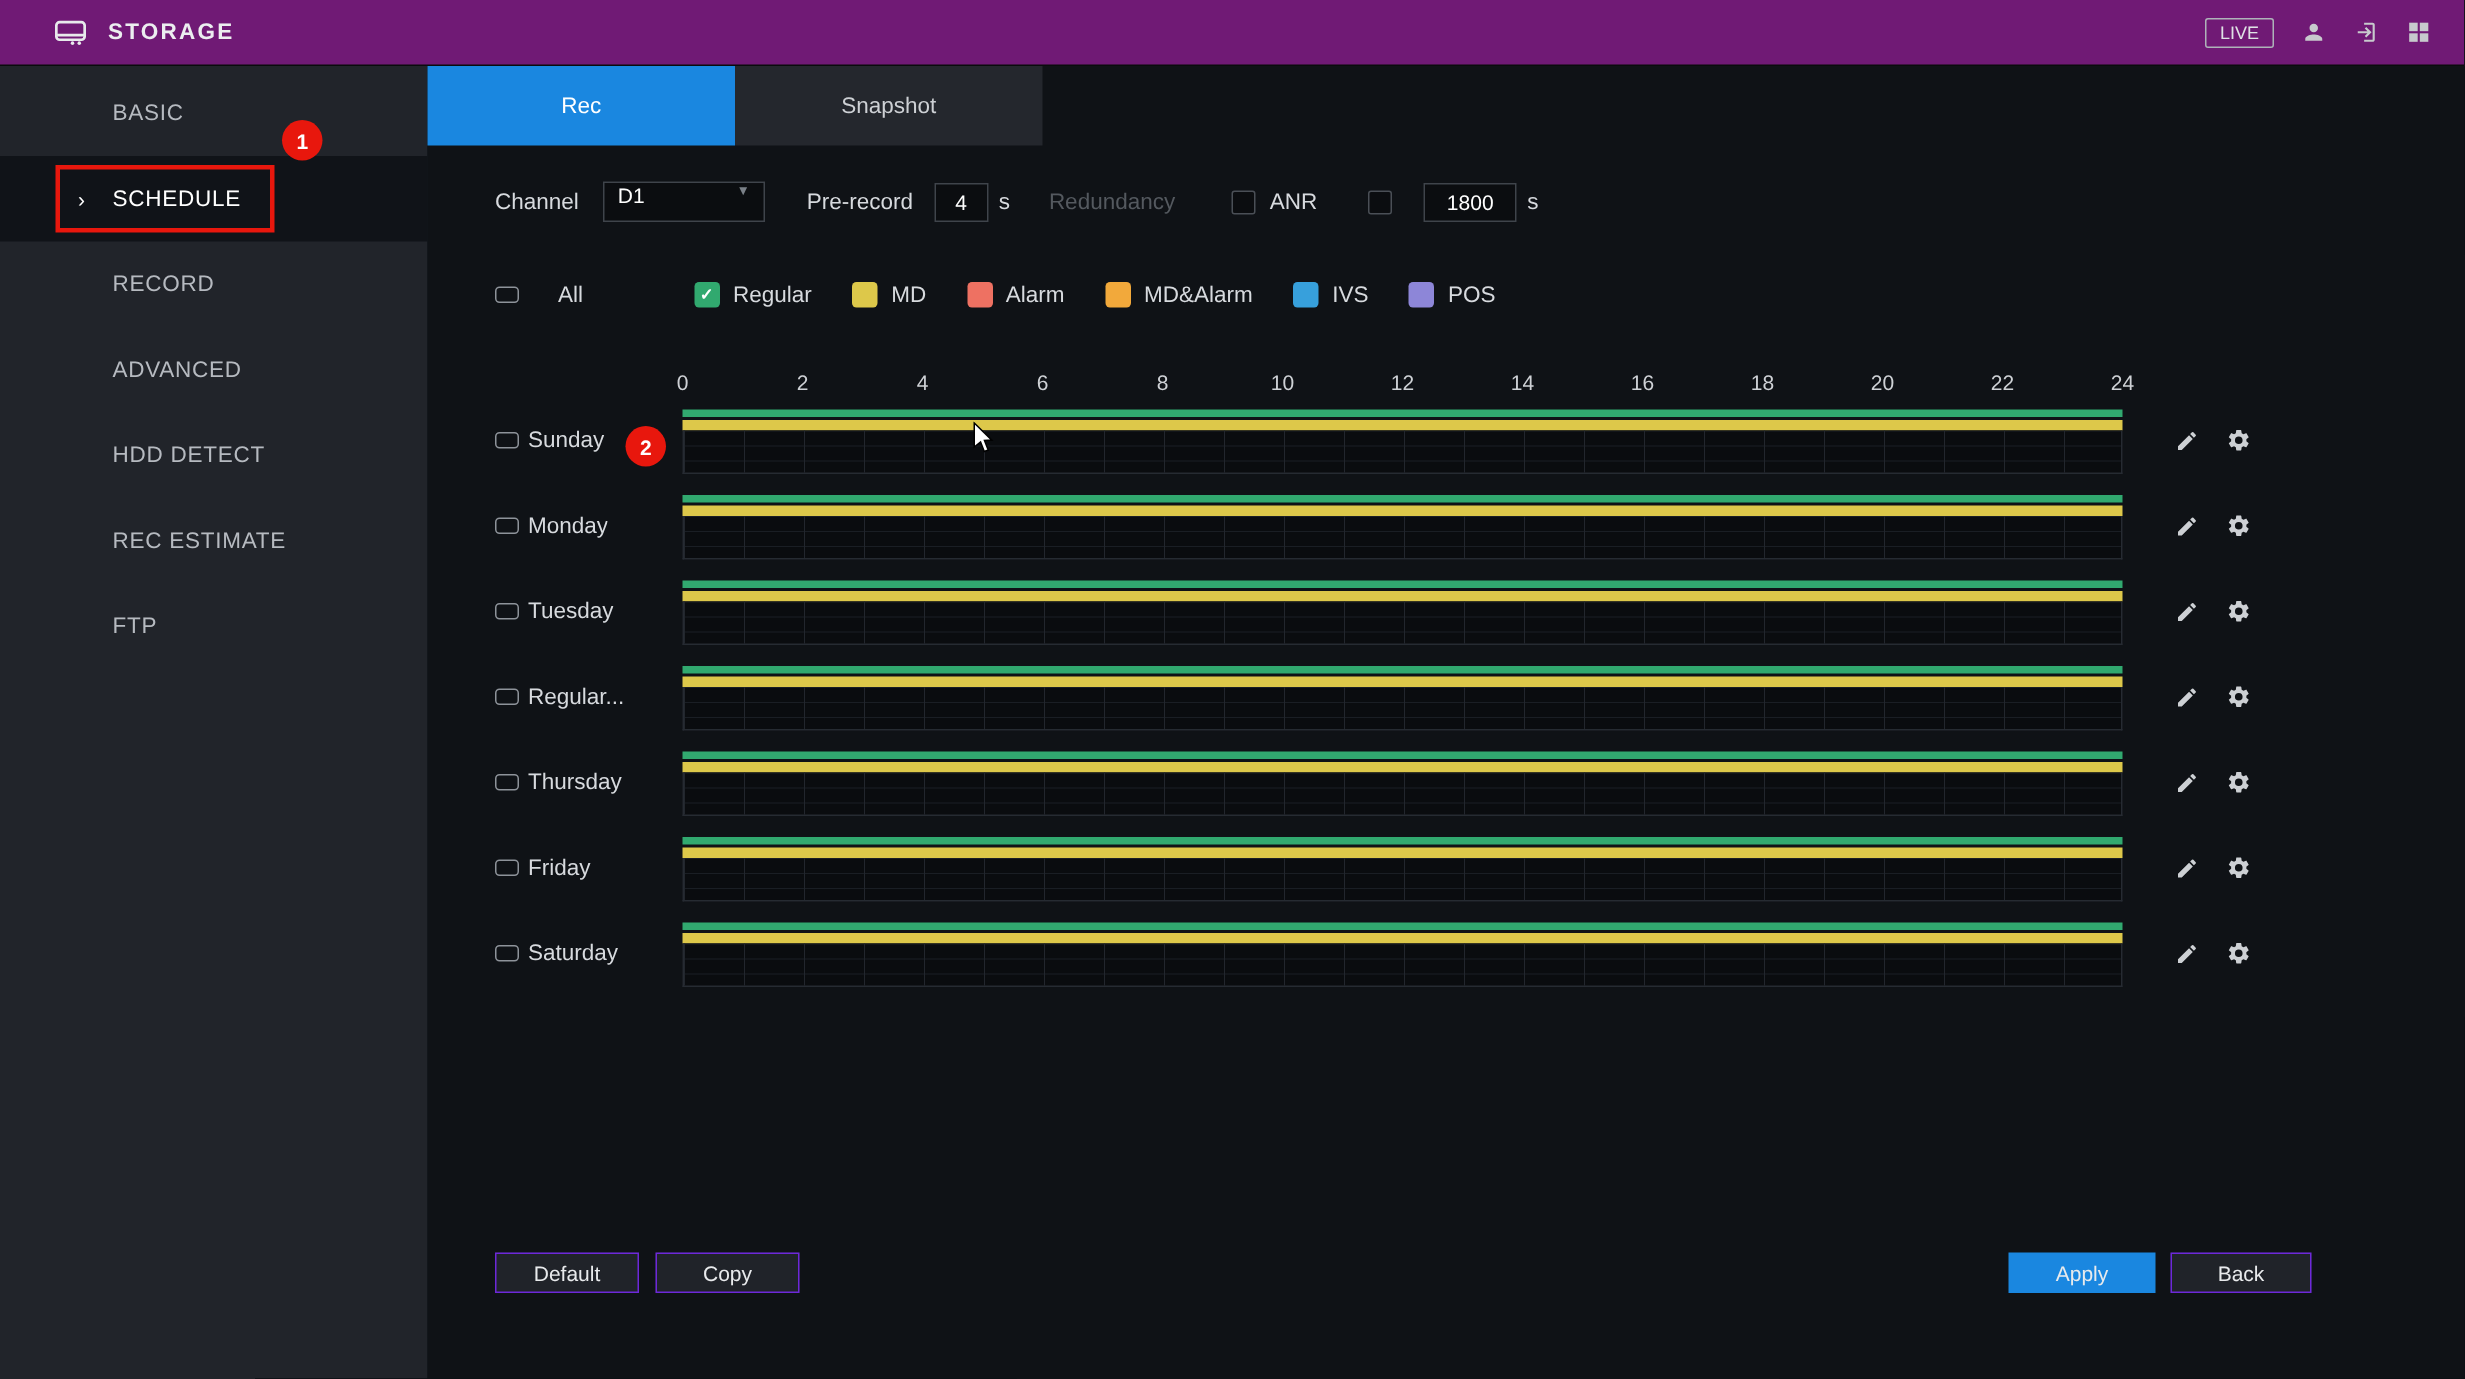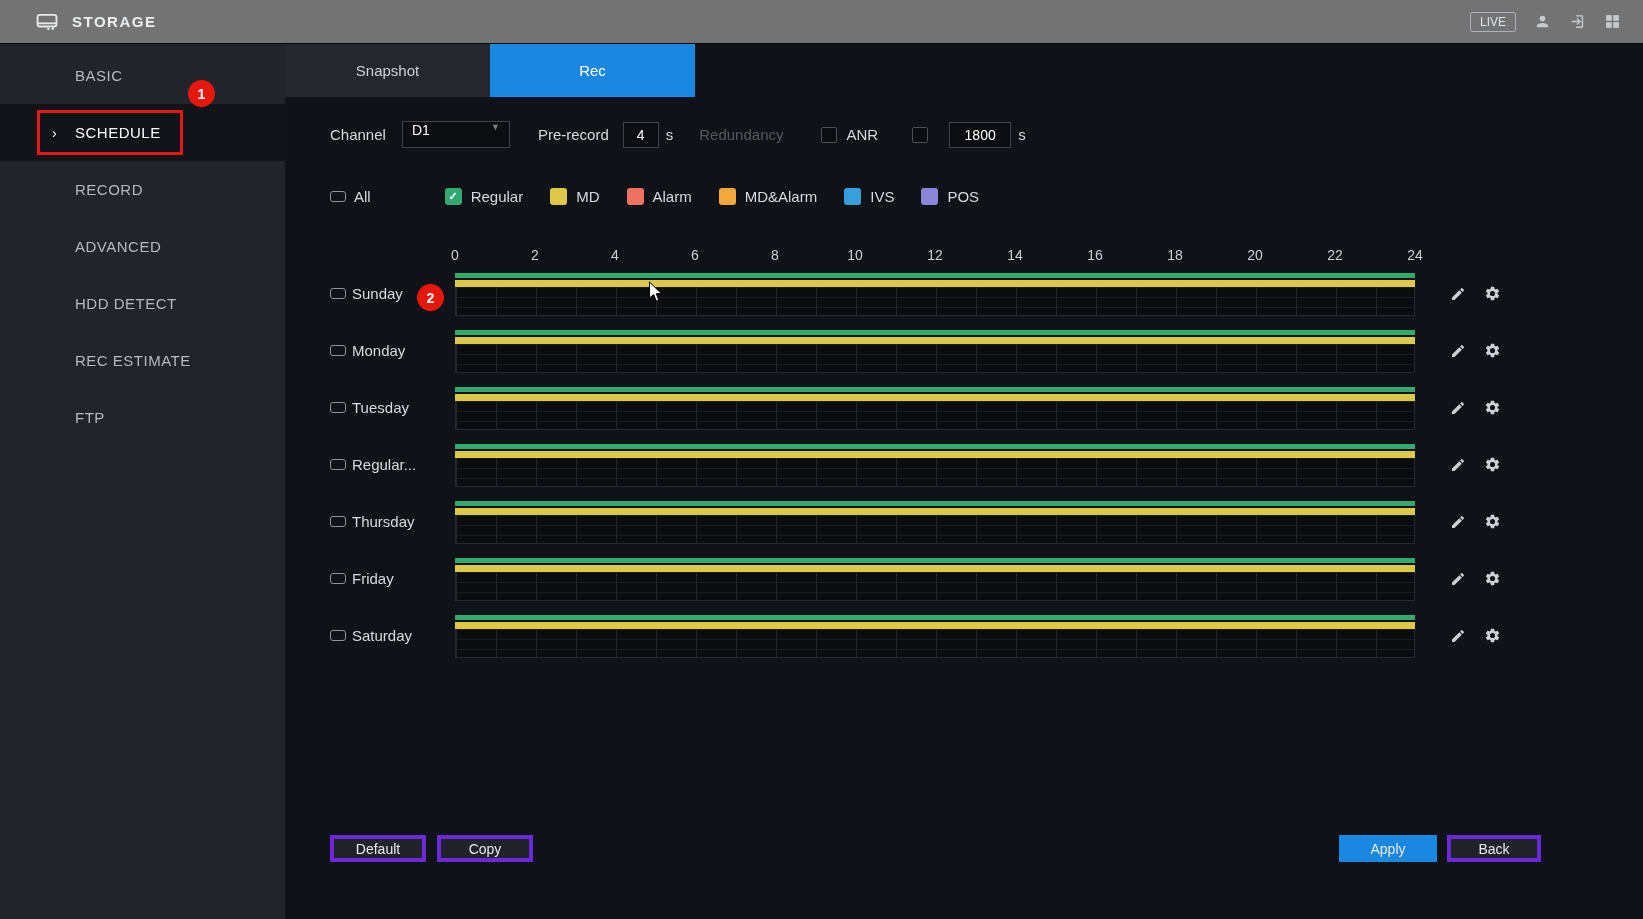--- a/index.html
+++ b/index.html
@@ -1,21 +1,21 @@
 <!DOCTYPE html>
 <html style="--accent: #1a87e0; --ann: #e8170d; --regular: #31a96f; --md: #ddc84a;"><head>
 <meta charset="utf-8">
 <style>
   * { margin:0; padding:0; box-sizing:border-box; }
   html,body { background:#0f1216; }
   body { font-family:"Liberation Sans", sans-serif; }
   .screen { position:relative; width:1643px; height:919px; background:#0f1216; overflow:hidden; }
 
   
-  .topbar { position:absolute; left:0; top:0; width:100%; height:44px; background:#737373;
+  .topbar { position:absolute; left:0; top:0; width:100%; height:44px; background:#701a75;
             display:flex; align-items:center; justify-content:space-between; padding:0 22px; border-bottom:1px solid #0a0b0d; }
   .topbar-left { display:flex; align-items:center; gap:14px; margin-left:14px; }
   .app-title { color:#eceef0; font-size:15px; letter-spacing:1.5px; font-weight:bold; }
   .topbar-right { display:flex; align-items:center; gap:18px; }
   .live-btn { border:1px solid #aeb3b9; color:#dfe2e5; font-size:12px; padding:2px 9px; border-radius:2px; cursor:pointer; }
   .tb-icon { display:flex; align-items:center; cursor:pointer; }
 
   
   .sidebar { position:absolute; left:0; top:44px; width:285px; height:875px; background:#21242a; padding-top:3px; }
   .side-item { height:57px; display:flex; align-items:center; padding-left:75px; color:#b6bac0;
@@ -40,21 +40,21 @@
   .input { height:26px; background:#0b0d10; border:1px solid #3f444b; color:#fff; font-size:14px; text-align:center; }
   .input.w4 { width:36px; margin:0 7px 0 14px; }
   .input.w1800 { width:62px; margin:0 7px 0 12px; }
   .dim { color:#54595f; margin-left:26px; }
   .cb-square { display:inline-block; width:16px; height:16px; border:1px solid #4a4f56; border-radius:2px;
                background:#0b0d10; margin-left:38px; margin-right:9px; cursor:pointer; }
 
   
   .legend { position:absolute; left:45px; top:144px; display:flex; align-items:center; color:#d7dade; font-size:15px; }
   .cb-pill { display:inline-block; width:16px; height:11px; border:1px solid #8e939a; border-radius:3px; cursor:pointer; }
-  .legend-all { display:flex; align-items:center; gap:8px; margin-right:74px; cursor:pointer; }
+  .legend-all { display:flex; align-items:center; gap:26px; margin-right:74px; cursor:pointer; }
   .legend-item { display:flex; align-items:center; gap:9px; margin-right:27px; cursor:pointer; }
   .swatch { width:17px; height:17px; border-radius:3px; display:flex; align-items:center; justify-content:center;
             color:#fff; font-size:11px; font-weight:bold; }
 
   
   .timeline-hours { position:absolute; left:170px; top:203px; width:962px; height:18px; color:#ced1d5; font-size:14px; }
   .hour-label { position:absolute; transform:translateX(-50%); top:0; }
   .day-row { position:absolute; left:0; width:100%; height:46px; }
   .row-cb { position:absolute; left:45px; top:15px; }
   .day-label { position:absolute; left:67px; top:12px; color:#d7dade; font-size:15px; max-width:96px;
@@ -64,21 +64,21 @@
   .stripe.md { height:7px; background:var(--md); }
   .grid { height:29px; background-color:#0a0c0f; border:1px solid #262b32; border-top:none;
           background-image:linear-gradient(to right,#22262d 1px,transparent 1px),
                            linear-gradient(to bottom,#1a1e24 1px,transparent 1px);
           background-size:40px 100%, 100% 10px; }
   .row-edit { position:absolute; left:1165px; top:13px; cursor:pointer; }
   .row-gear { position:absolute; left:1199px; top:12px; cursor:pointer; }
 
   
   .footer-btn { position:absolute; height:27px; display:flex; align-items:center; justify-content:center;
-                font-size:14px; color:#e8eaec; background:#202329; border:4px solid #6d28d9; cursor:pointer; }
+                font-size:14px; color:#e8eaec; background:#202329; border:1px solid #6d28d9; cursor:pointer; }
   #btn-default { left:45px;  top:791px; width:96px; }
   #btn-copy    { left:152px; top:791px; width:96px; }
   #btn-apply   { left:1054px; top:791px; width:98px; background:var(--accent); border:none; }
   #btn-back    { left:1162px; top:791px; width:94px; }
 
   
   .ann-rect { position:absolute; left:37px; top:110px; width:146px; height:45px; border:3px solid var(--ann); pointer-events:none; }
   .ann-num { position:absolute; width:27px; height:27px; border-radius:50%; background:var(--ann); color:#fff;
              display:flex; align-items:center; justify-content:center; font-size:14px; font-weight:bold; pointer-events:none; }
   #ann-1 { left:188px; top:80px; }
@@ -146,22 +146,22 @@
         <span>REC ESTIMATE</span>
       </div>
       <div class="side-item">
         <span>FTP</span>
       </div>
     </nav>
 
   <main class="content">
 
     <div class="tabs" id="tabs">
+        <div class="tab active">Rec</div>
         <div class="tab">Snapshot</div>
-        <div class="tab active">Rec</div>
       </div>
 
     <div class="controls">
       <span class="ctl-label">Channel</span>
       <div class="select">
         <span>D1</span>
         <span class="caret">▼</span>
       </div>
       <span>Pre-record</span>
       <input class="input w4" value="4" style="">

